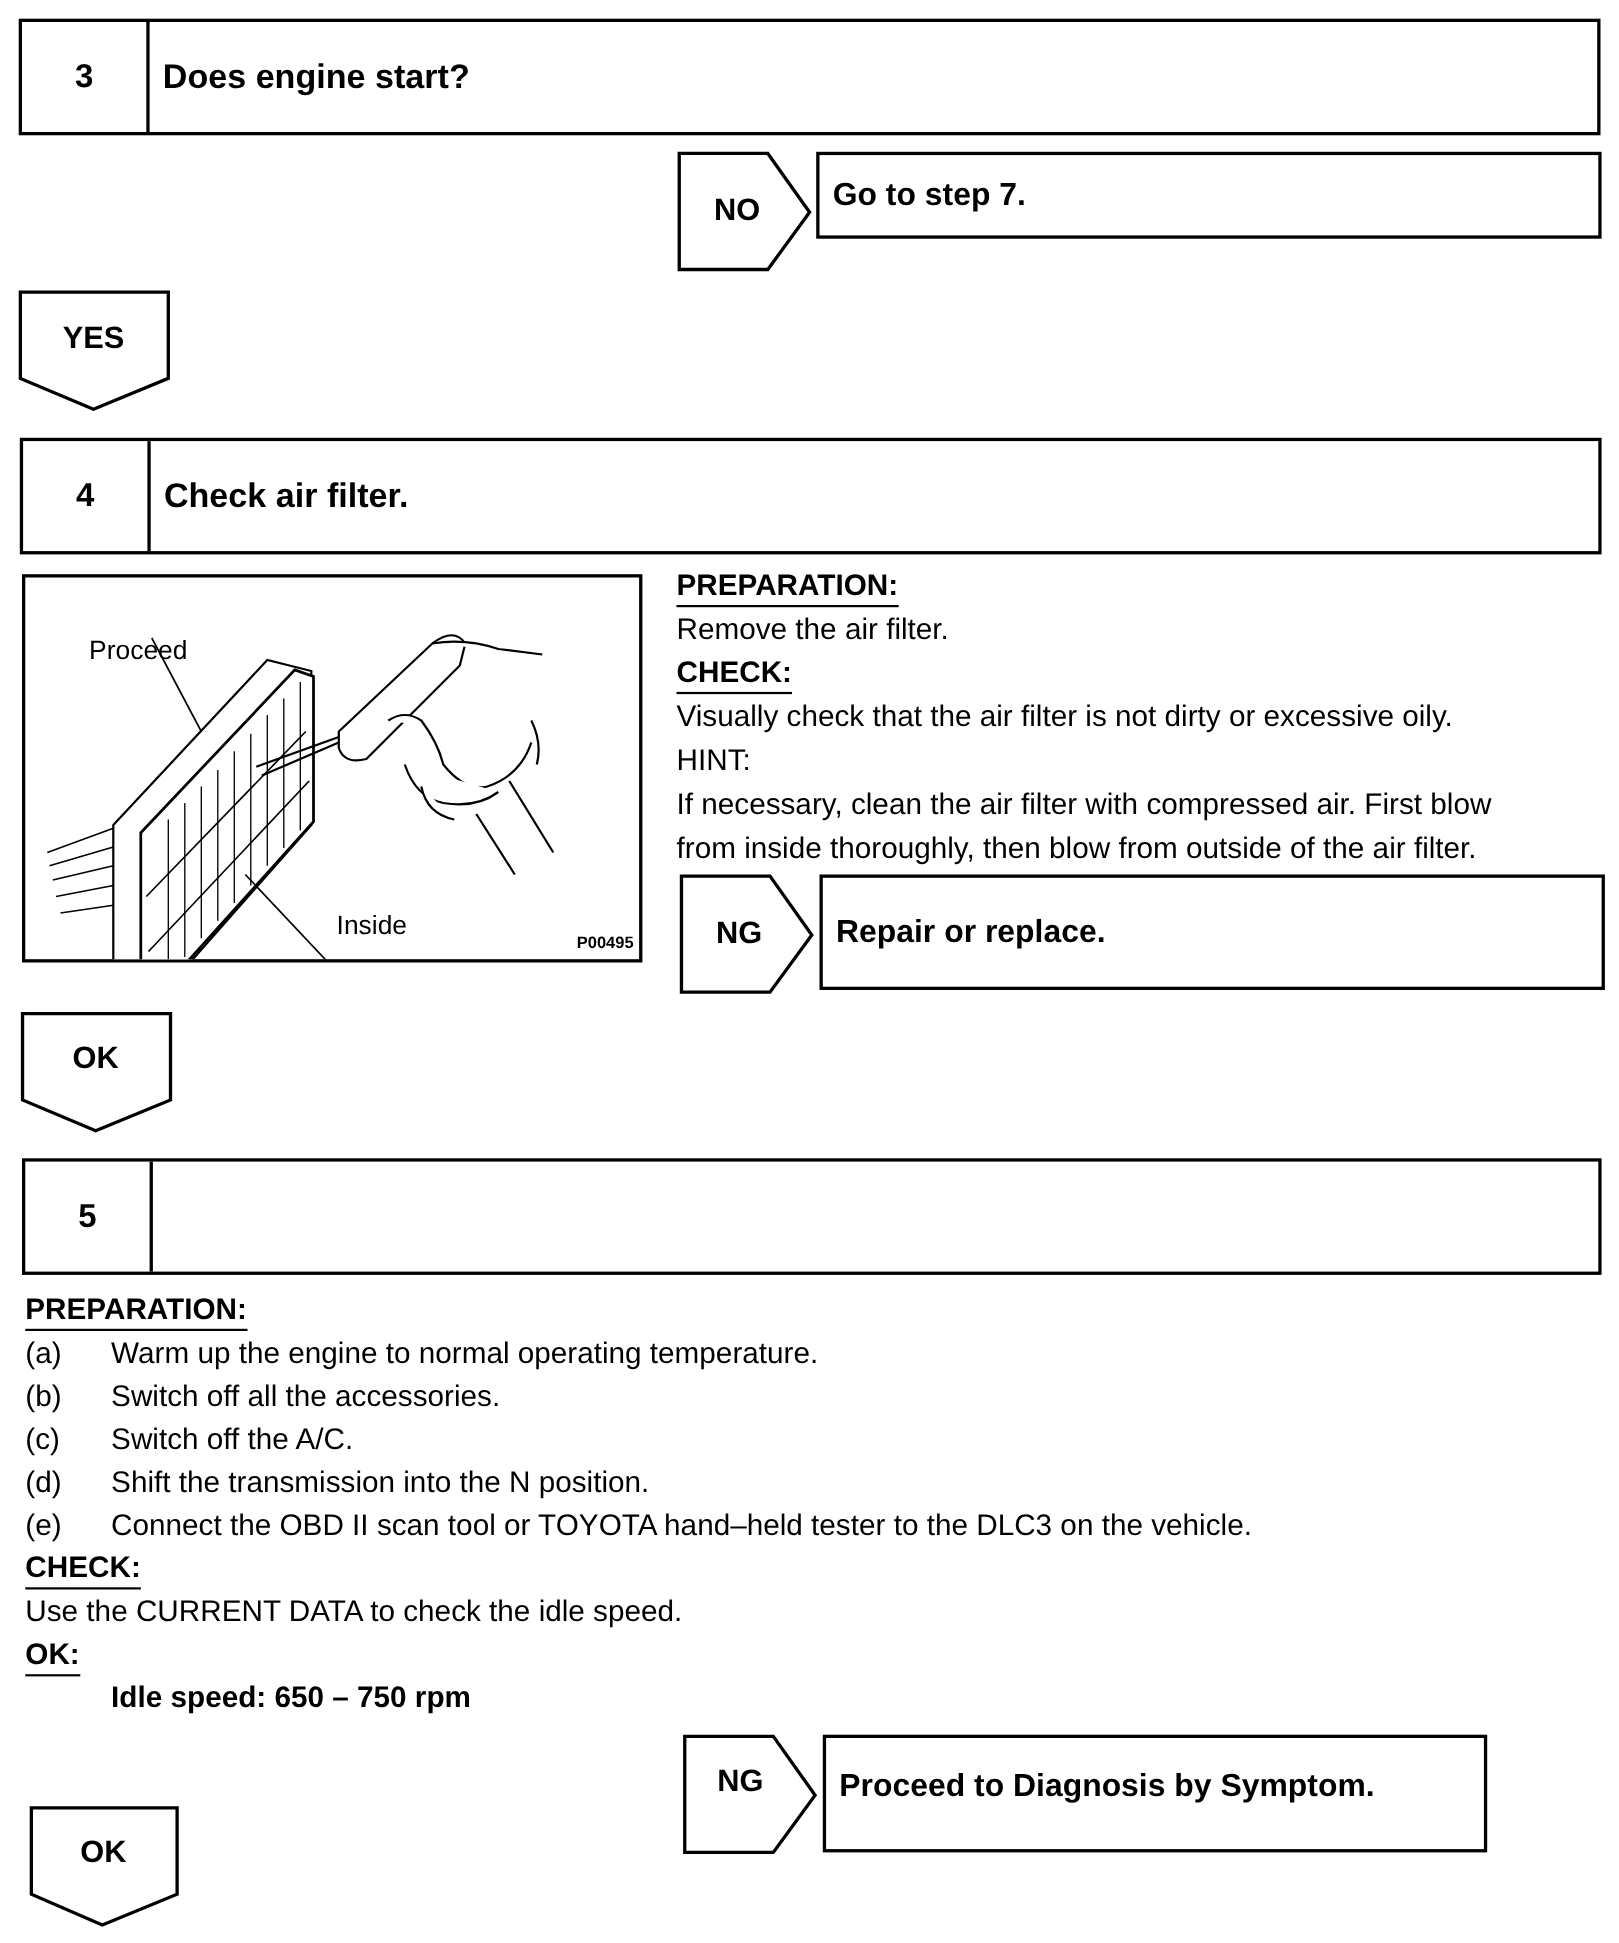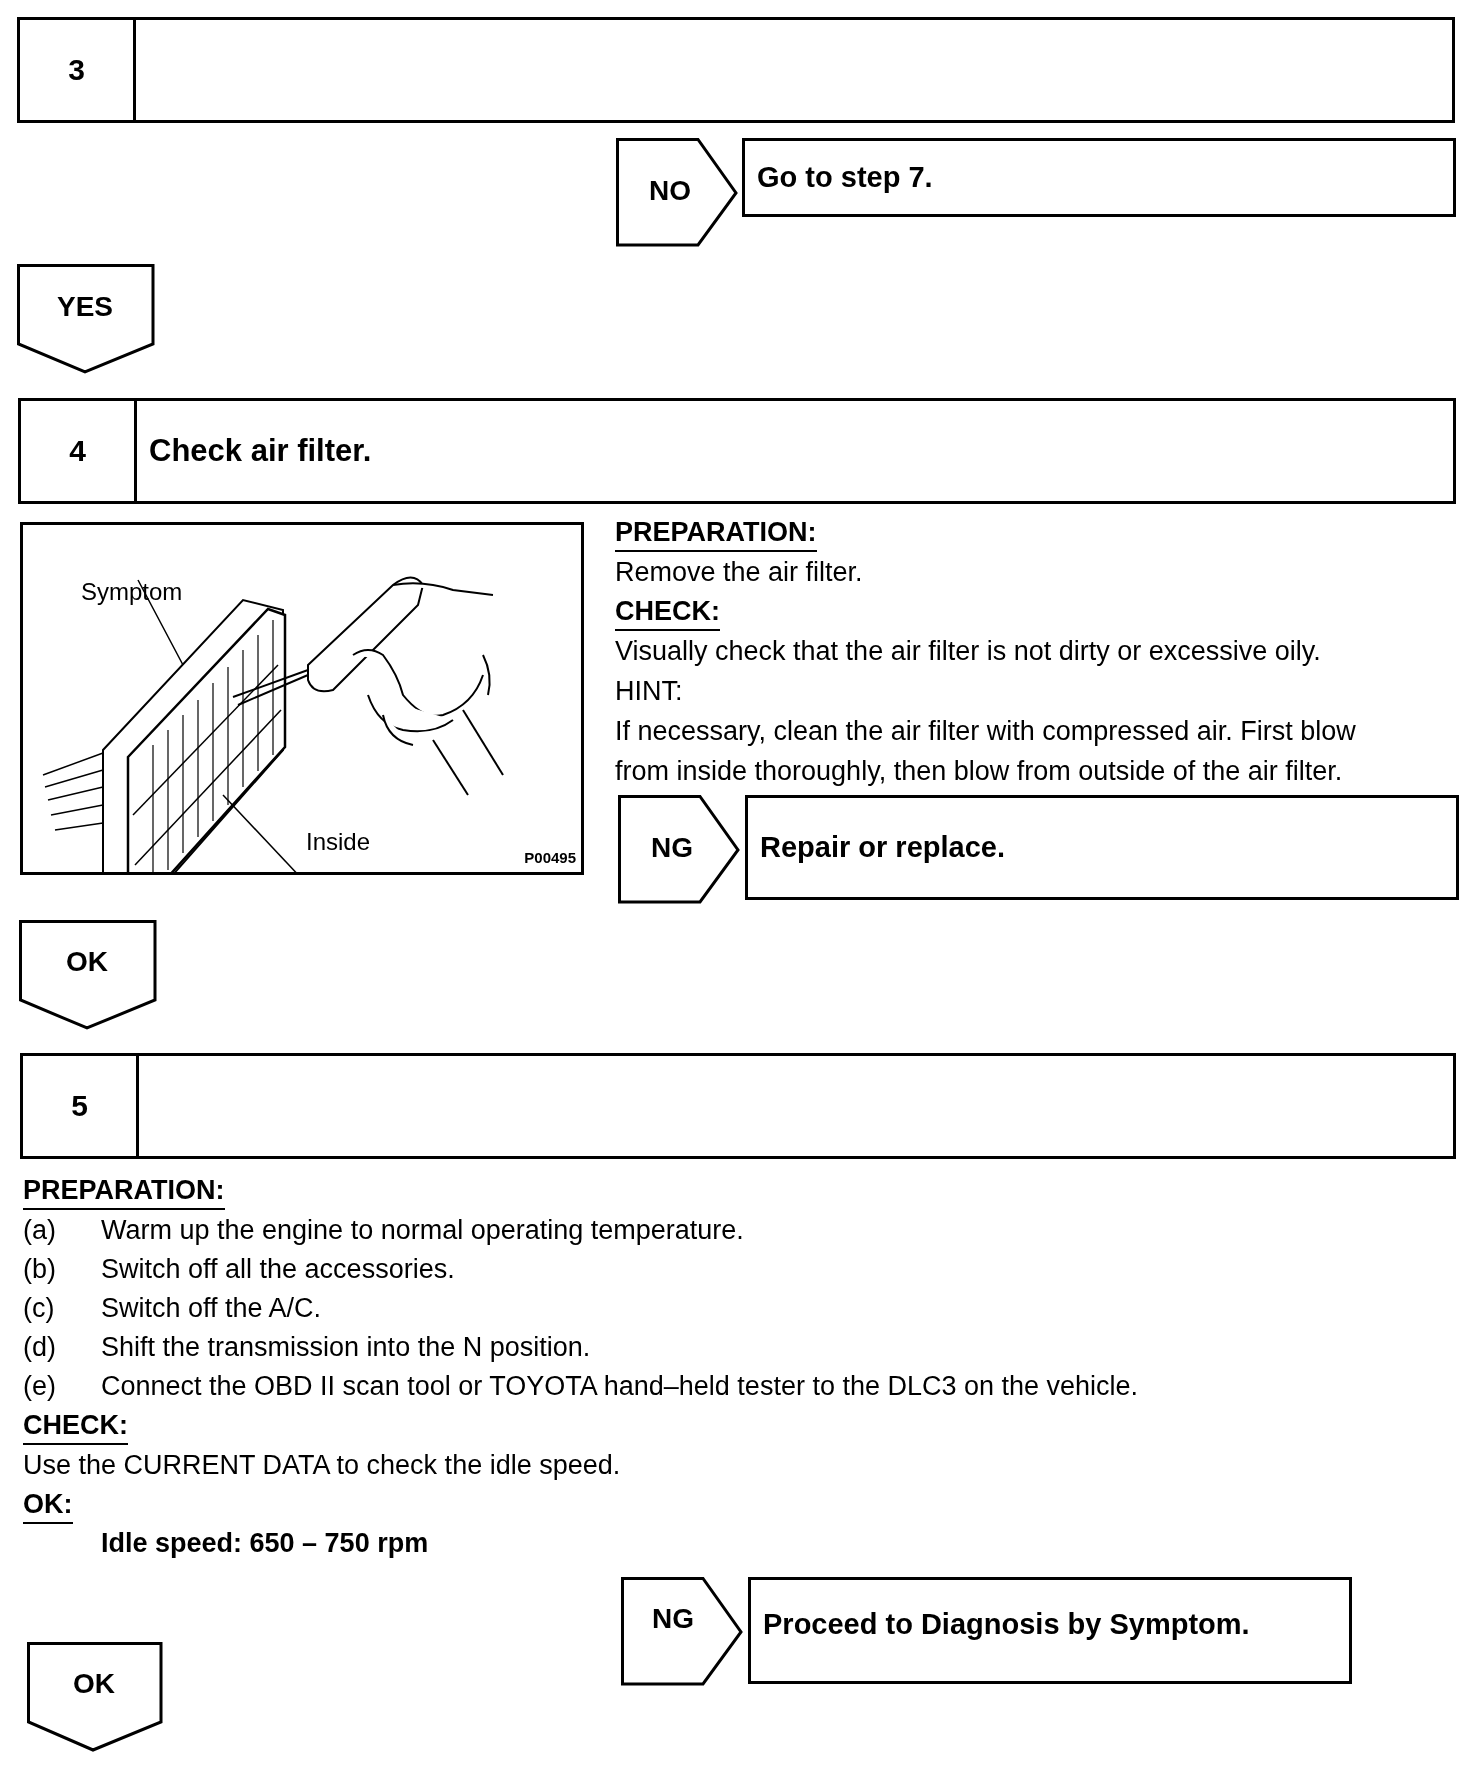--- a/index.html
+++ b/index.html
@@ -22,20 +22,21 @@
   .figure { position: absolute; left: 20px; top: 522px; width: 564px; height: 353px;
             border: 3px solid #000; box-sizing: border-box; }
   .fig-lbl { position: absolute; font-size: 24px; }
   .fig-code { position: absolute; font-size: 15px; font-weight: bold; }
 </style>
 </head>
 <body>
 
 <div class="step-box" style="left:17px; top:17px; width:1438px; height:106px;">
   <div class="step-num">3</div>
+  <div class="step-title">Does engine start?</div>
 </div>
 
 <svg class="shape" style="left:616px; top:138px;" width="125" height="110">
   <polygon points="1.5,1.5 82,1.5 120,55 82,107 1.5,107" fill="#fff" stroke="#000" stroke-width="3"></polygon>
 </svg>
 <div class="shape-label" style="left:625px; top:175px; width:90px;">NO</div>
 <div class="result-box" style="left:742px; top:138px; width:714px; height:79px;">Go to step 7.</div>
 
 <svg class="shape" style="left:17px; top:264px;" width="140" height="112">
   <polygon points="1.5,1.5 136,1.5 136,80 68,108 1.5,80" fill="#fff" stroke="#000" stroke-width="3"></polygon>
@@ -87,21 +88,21 @@
       <path d="M440,185 L480,250"></path>
       <path d="M410,215 L445,270"></path>
       <path d="M460,130 Q470,150 465,170"></path>
     </g>
 
     <g stroke="#000" stroke-width="1.5">
       <line x1="115" y1="55" x2="160" y2="140"></line>
       <line x1="200" y1="270" x2="280" y2="355"></line>
     </g>
   </svg>
-  <div class="fig-lbl" style="left:58px; top:53px;">Symptom</div>
+  <div class="fig-lbl" style="left:58px; top:53px;">Proceed</div>
   <div class="fig-lbl" style="left:283px; top:303px;">Inside</div>
   <div class="fig-code" style="right:5px; bottom:6px;">P00495</div>
 </div>
 
 <div class="hdr" style="left:615px; top:517px;">PREPARATION:</div>
 <div class="txt" style="left:615px; top:557px;">Remove the air filter.</div>
 <div class="hdr" style="left:615px; top:596px;">CHECK:</div>
 <div class="txt" style="left:615px; top:636px;">Visually check that the air filter is not dirty or excessive oily.</div>
 <div class="txt" style="left:615px; top:676px;">HINT:</div>
 <div class="txt" style="left:615px; top:716px;">If necessary, clean the air filter with compressed air. First blow</div>

